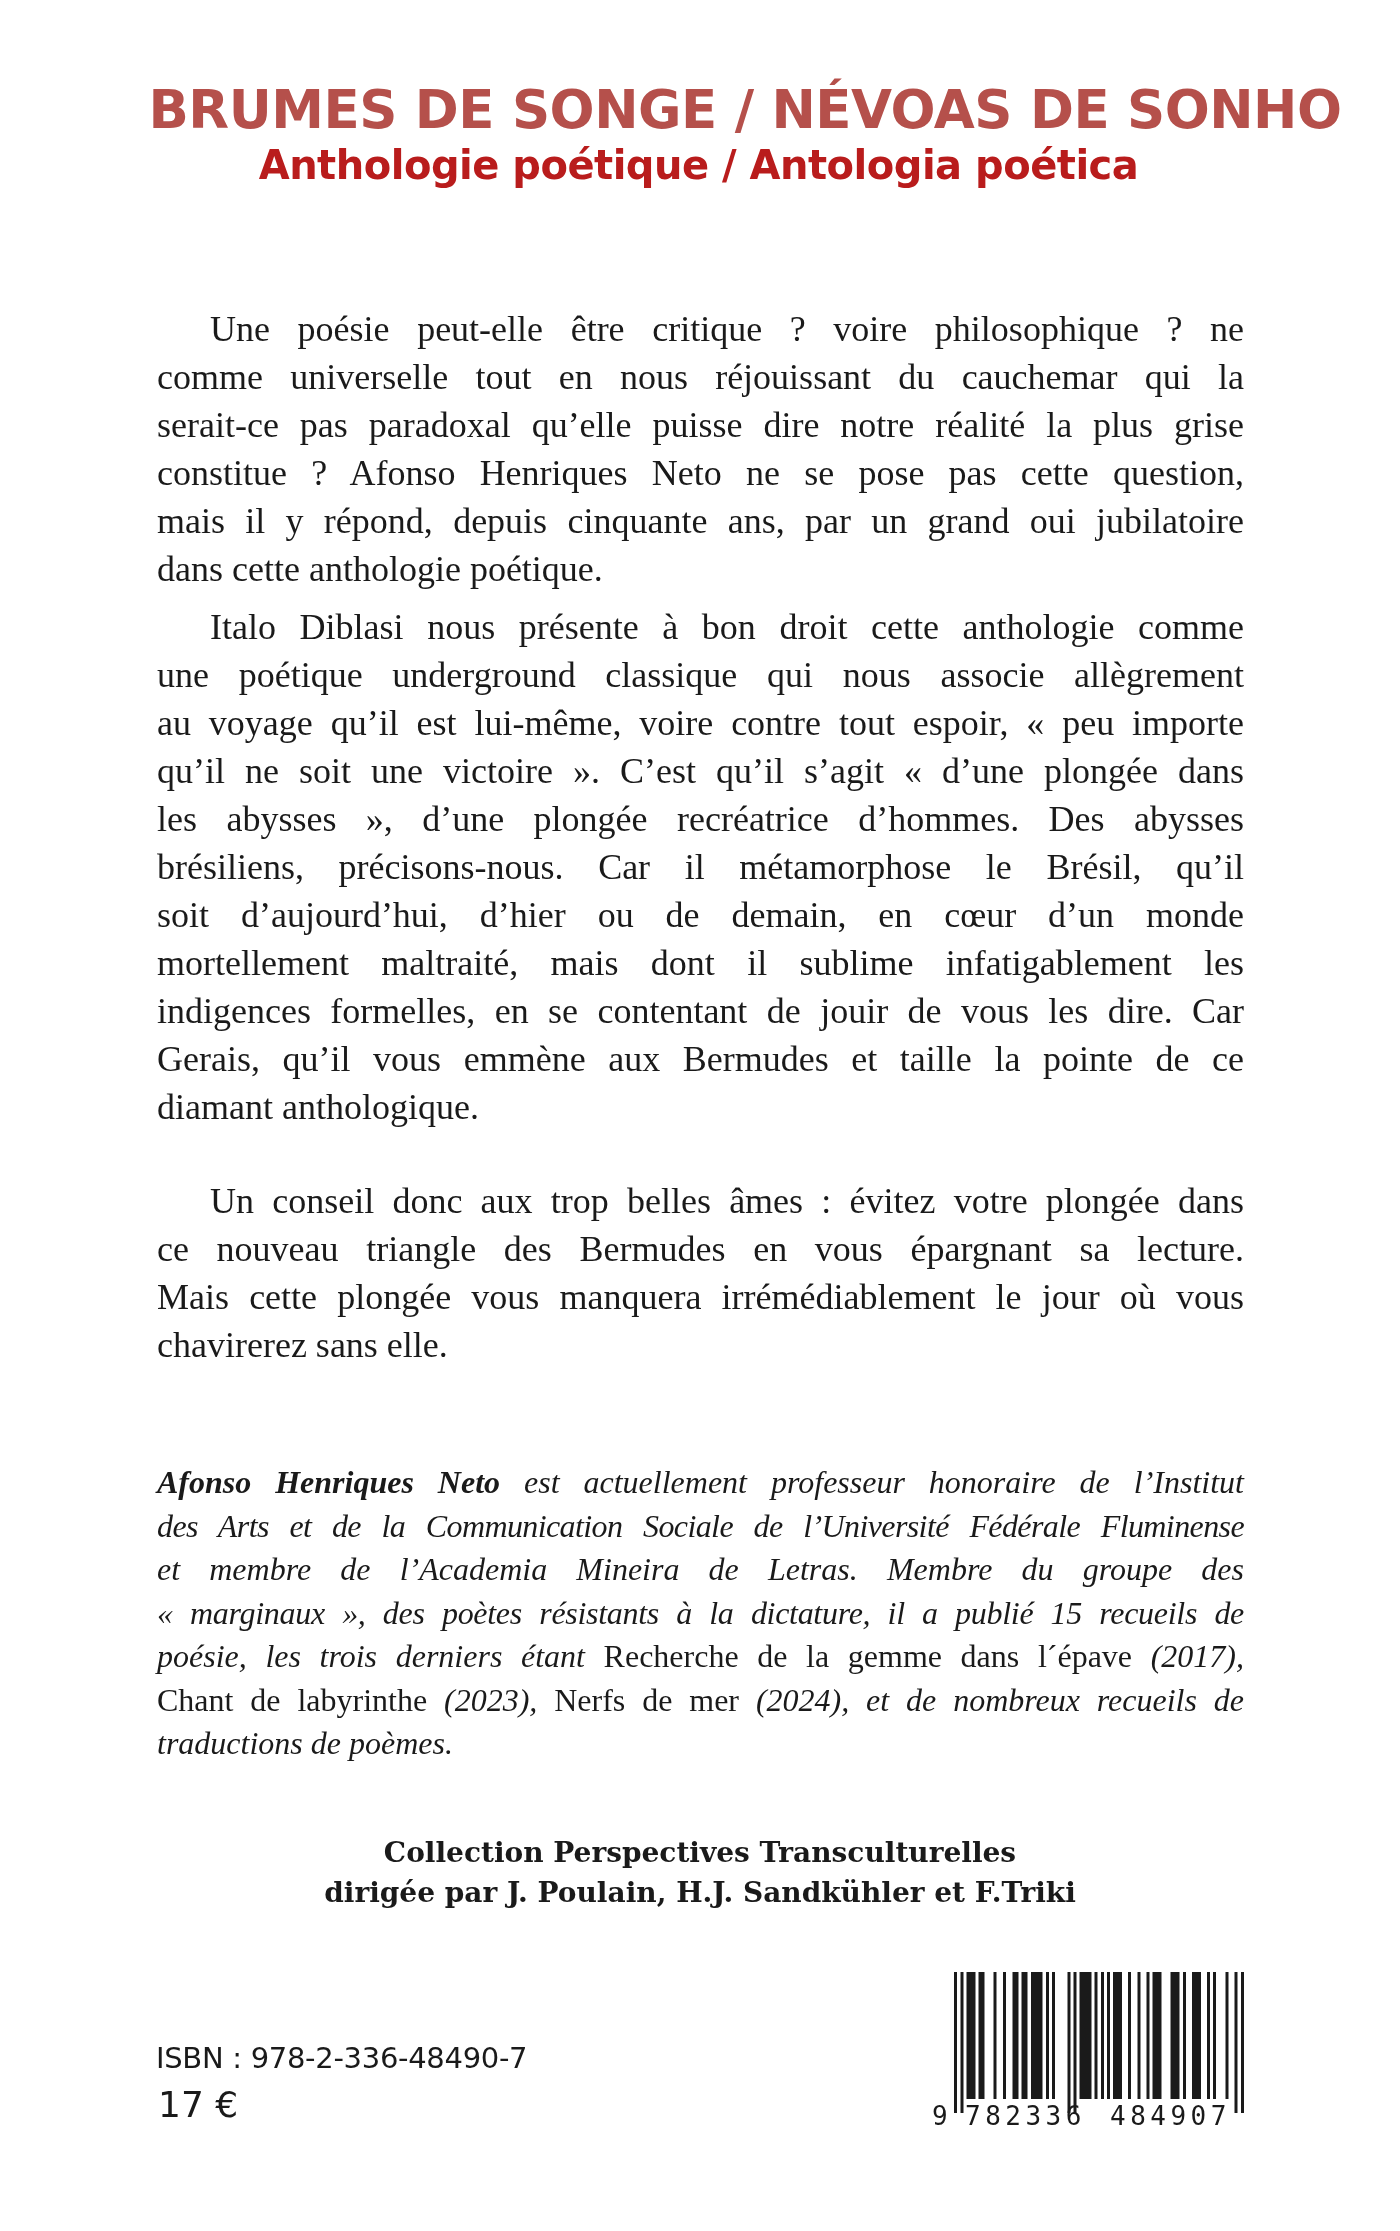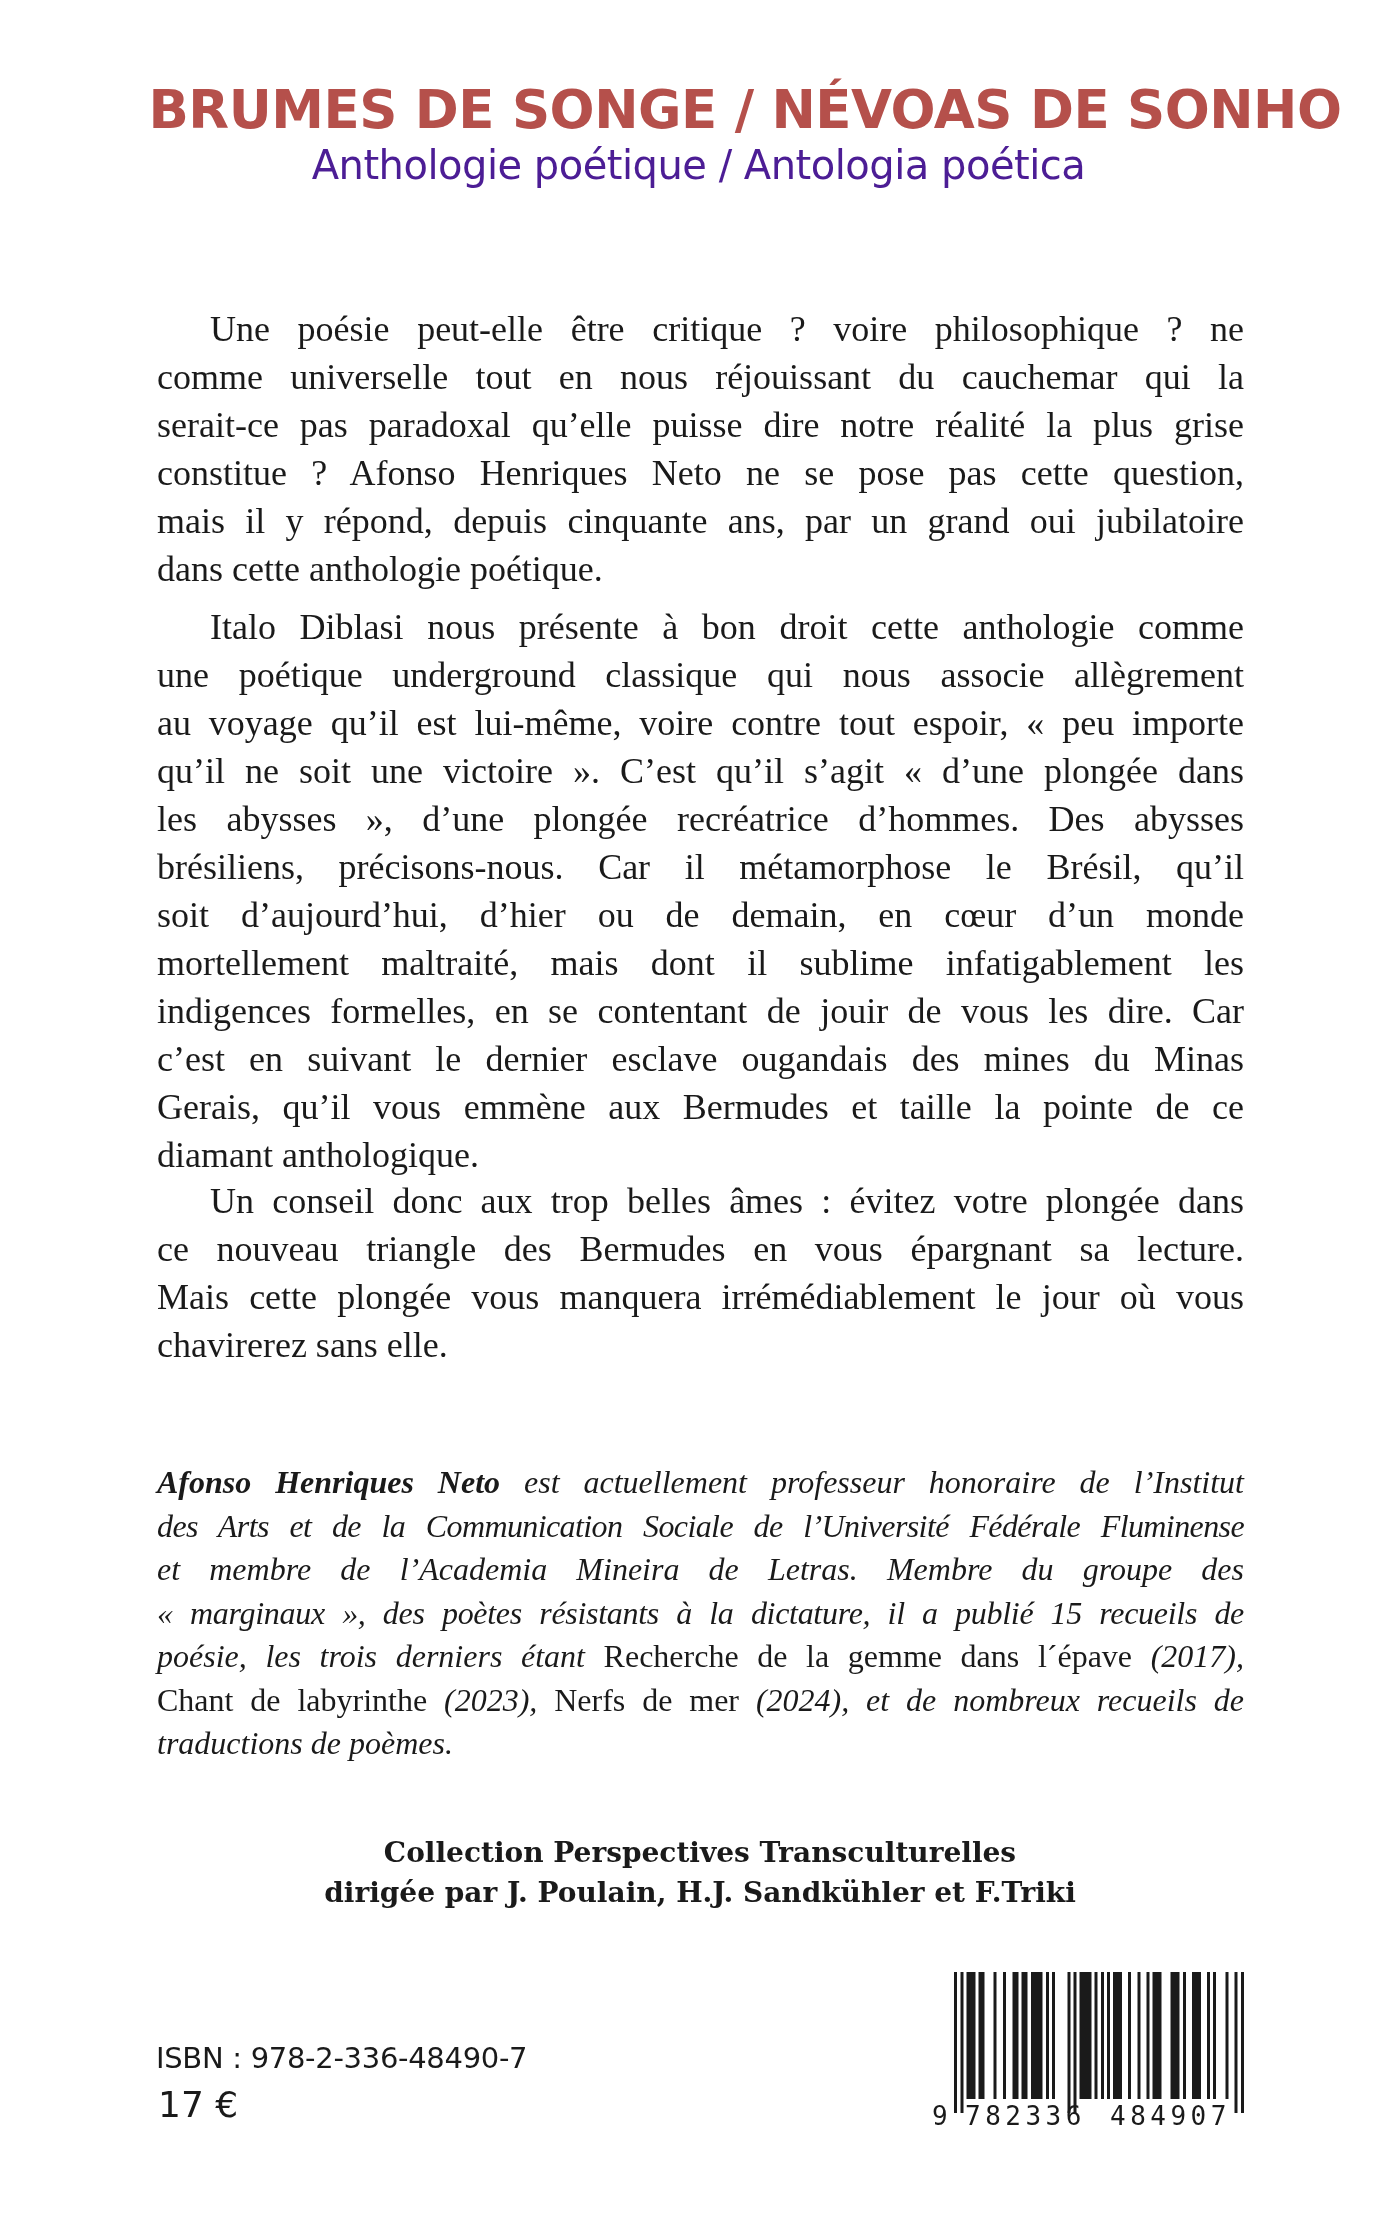--- a/index.html
+++ b/index.html
@@ -5,22 +5,22 @@
   html, body { margin: 0; padding: 0; background: #ffffff; }
   body { width: 1400px; height: 2231px; position: relative; overflow: hidden; color: #1a1a1a; }
   .abs { position: absolute; }
   .title {
     left: 0; width: 1400px; top: 80px; text-align: center;
     font-family: "DejaVu Sans", sans-serif; font-weight: bold; font-size: 53px;
     line-height: 60px; letter-spacing: -0.5px; white-space: nowrap; padding-left: 45px;
   }
   .subtitle {
     left: 0; width: 1397px; top: 140px; text-align: center;
-    font-family: "DejaVu Sans", sans-serif; font-weight: normal; font-size: 40px;
-    line-height: 50px; letter-spacing: -0.5px; color: #4c1d95; white-space: nowrap;
+    font-family: "DejaVu Sans", sans-serif; font-weight: bold; font-size: 40px;
+    line-height: 50px; letter-spacing: -0.5px; color: #b91c1c; white-space: nowrap;
   }
   .body-block { left: 157px; width: 1087px; font-family: "Liberation Serif", serif; font-size: 36px; color: #1a1a1a; }
   .line { display: block; height: 48px; line-height: 48px; white-space: nowrap; text-align: justify; text-align-last: justify; overflow: visible; }
   .line.last { text-align-last: left; }
   .line.indent { padding-left: 53px; }
   .bio { left: 157px; width: 1087px; font-family: "Liberation Serif", serif; font-size: 32px; font-style: italic; color: #1a1a1a; }
   .bio .line { height: 43.5px; line-height: 43.5px; }
   .bio .bold { font-weight: bold; }
   .bio .roman { font-style: normal; }
   .collection {
@@ -50,21 +50,20 @@
 <div class="abs body-block" style="top:595px;margin-top:8px;">
   <span class="line indent">Italo Diblasi nous présente à bon droit cette anthologie comme</span>
   <span class="line">une poétique underground classique qui nous associe allègrement</span>
   <span class="line">au voyage qu’il est lui-même, voire contre tout espoir, « peu importe</span>
   <span class="line">qu’il ne soit une victoire ».  C’est qu’il s’agit « d’une plongée dans</span>
   <span class="line">les abysses », d’une plongée recréatrice d’hommes. Des abysses</span>
   <span class="line">brésiliens, précisons-nous. Car il métamorphose le Brésil, qu’il</span>
   <span class="line">soit d’aujourd’hui, d’hier ou de demain, en cœur d’un monde</span>
   <span class="line">mortellement maltraité, mais dont il sublime infatigablement les</span>
   <span class="line">indigences formelles, en se contentant de jouir de vous les dire. Car</span>
-  <span class="line">c’est en suivant le dernier esclave ougandais des mines du Minas</span>
   <span class="line">Gerais, qu’il vous emmène aux Bermudes et taille la pointe de ce</span>
   <span class="line last">diamant anthologique.</span>
 </div>
 
 <div class="abs body-block" style="top:1177px;">
   <span class="line indent">Un conseil donc aux trop belles âmes : évitez votre plongée dans</span>
   <span class="line">ce nouveau triangle des Bermudes en vous épargnant sa lecture.</span>
   <span class="line">Mais cette plongée vous manquera irrémédiablement le jour où vous</span>
   <span class="line last">chavirerez sans elle.</span>
 </div>

